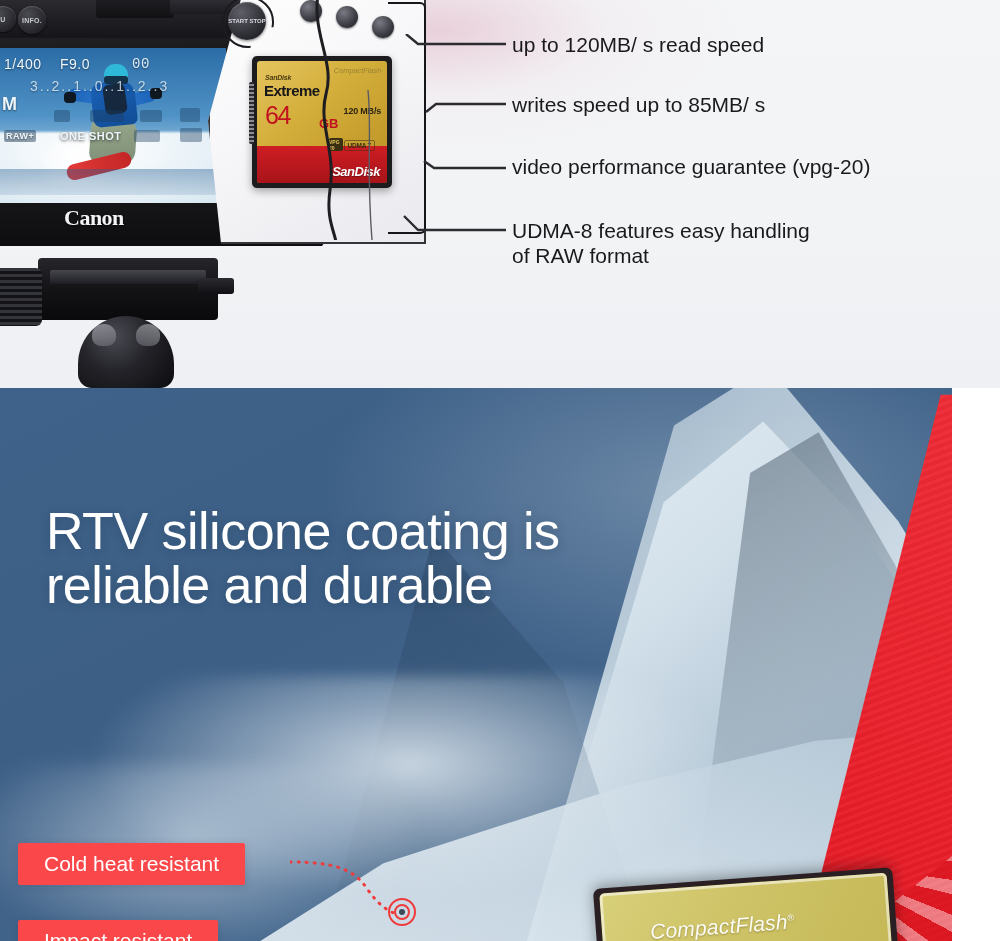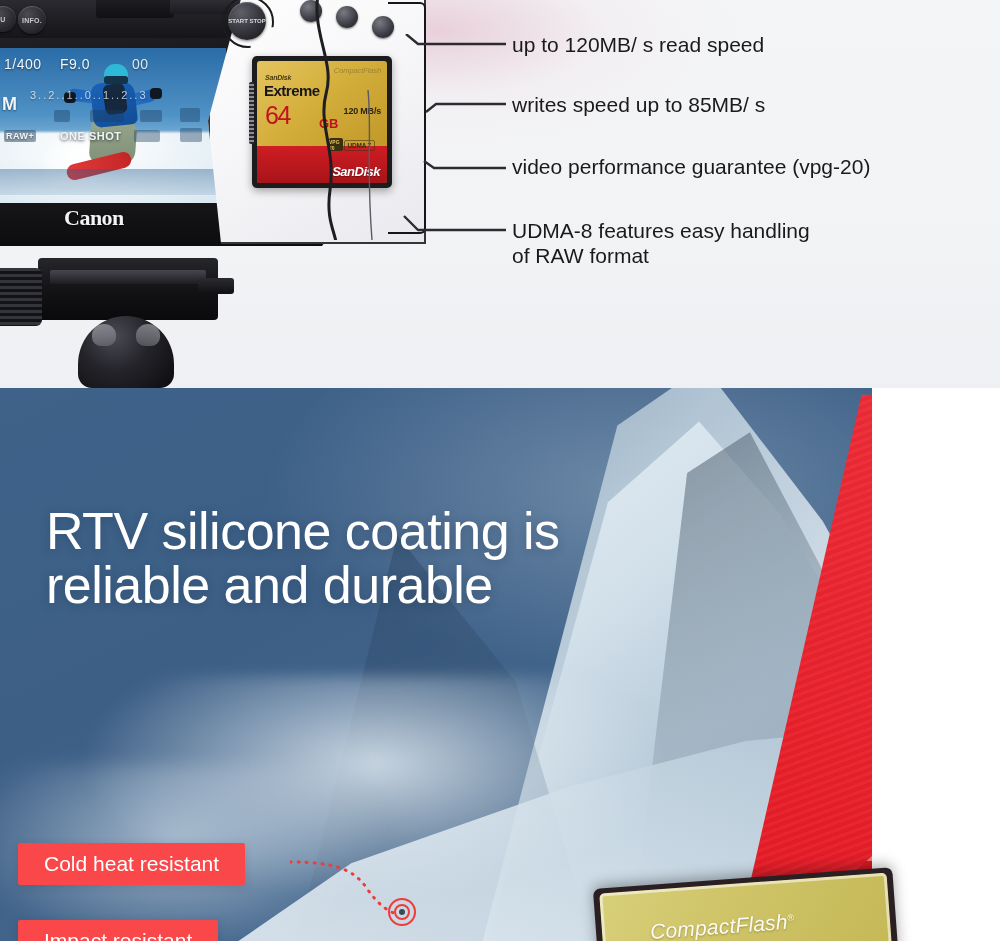--- a/index.html
+++ b/index.html
@@ -71,22 +71,22 @@
   }
   .lcd-snow{
     position:absolute; left:-10%; bottom:-12%; width:130%; height:58%;
     background:radial-gradient(ellipse at 40% 20%, #ffffff 0%, #e7f1f7 45%, #c9dcea 100%);
     filter:blur(1px);
   }
   .lcd-osd{ position:absolute; color:#eef6fb; font-size:12px;
     text-shadow:0 1px 2px rgba(0,0,0,.5); letter-spacing:.5px; }
   .osd-shutter{ left:10px; top:8px; font-size:14px; }
   .osd-fstop{  left:66px; top:8px; font-size:14px; }
-  .osd-iso{    left:138px; top:8px; font-size:14px; opacity:.9; }
-  .osd-scale{  left:36px; top:41px; font-size:11px; opacity:.75; letter-spacing:2px;}
+  .osd-iso{    left:138px; top:8px; font-size:14px; opacity:.9;font-family:Liberation Mono, monospace; }
+  .osd-scale{  left:36px; top:30px; font-size:14px; opacity:.75; letter-spacing:2px;}
   .osd-mode{   left:8px;  top:46px; font-size:18px; font-weight:bold; }
   .osd-oneshot{ left:66px; top:82px; font-size:11px; font-weight:bold;
     text-shadow:0 1px 3px rgba(0,0,0,.65); }
   .osd-raw{ left:10px; top:82px; font-size:9px; font-weight:bold;
     background:rgba(20,50,80,.45); padding:1px 2px; border-radius:2px;}
   .osd-chip{ position:absolute; background:rgba(25,60,95,.40); border-radius:2px; }
   .osd-bottombar{
     position:absolute; left:0; bottom:8px; width:100%; height:26px;
     background:linear-gradient(180deg, rgba(40,95,145,.42), rgba(40,95,145,.15));
   }
@@ -264,21 +264,21 @@
 
   
   .callout-line{ position:absolute; }
   .callout-text{
     position:absolute; color:#1a1a1c; font-size:21px; line-height:1.18;
     white-space:pre-line;
   }
 
   
   .bottom-section{
-    position:absolute; left:0; top:388px; width:872px; height:553px;
+    position:absolute; left:0; top:388px; width:952px; height:553px;
     overflow:hidden;
     background:linear-gradient(155deg,#3e6289 0%,#3d5f86 38%,#44678d 70%,#3a5678 100%);
   }
   
   .bs-haze{
     position:absolute; left:0; top:0; width:100%; height:100%;
     background:radial-gradient(ellipse 520px 260px at 72% 18%, rgba(215,230,240,.30), rgba(215,230,240,0) 70%);
   }
   
   .mtn-far{

